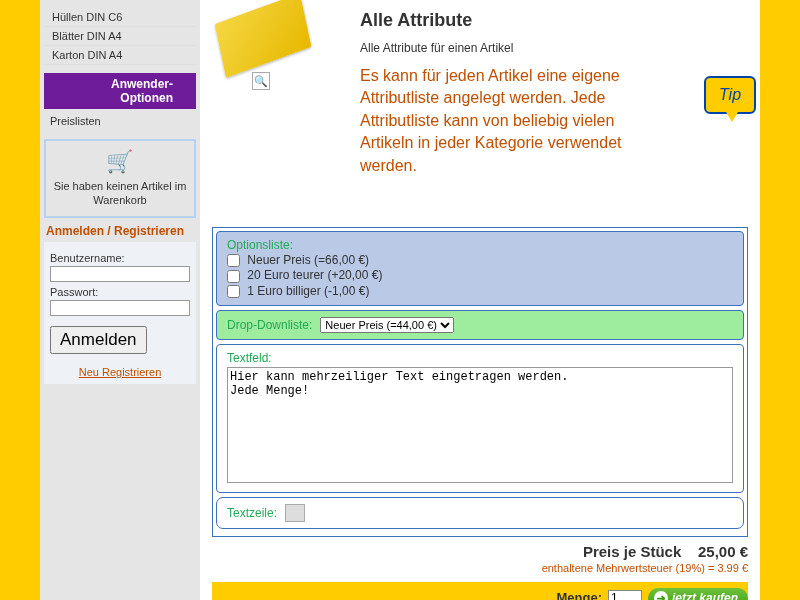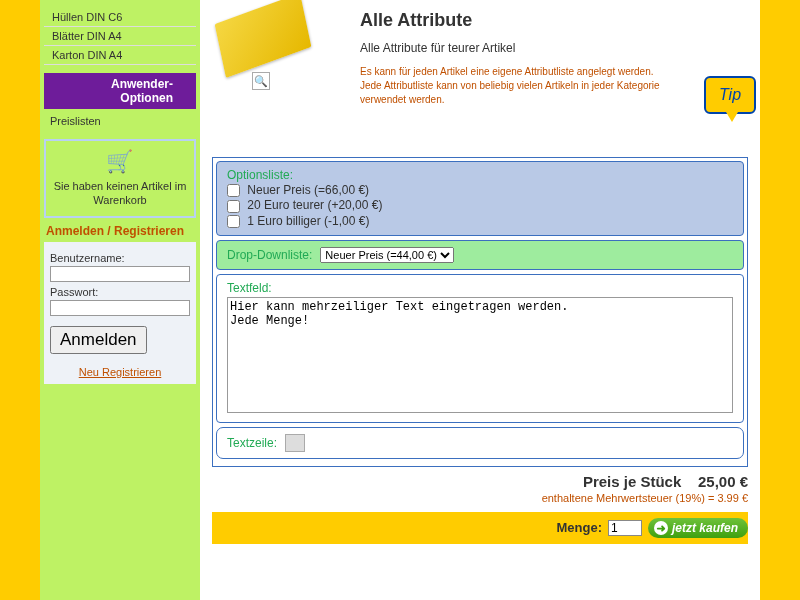--- a/index.html
+++ b/index.html
@@ -2,21 +2,21 @@
 <html><head>
 <meta charset="utf-8">
 <style>
   * { box-sizing: border-box; margin: 0; padding: 0; }
   body { font-family: Arial, Helvetica, sans-serif; font-size: 12px; background: #fff; color: #333; }
   .page { width: 800px; height: 600px; position: relative; background: #fff; }
   .yellow-left, .yellow-right { position: absolute; top: 0; height: 600px; background: #FFCC00; }
   .yellow-left { left: 0; width: 40px; }
   .yellow-right { right: 0; width: 40px; }
   .content { position: absolute; left: 40px; right: 40px; top: 0; height: 600px; display: flex; }
-  .sidebar { width: 160px; padding: 8px 4px; background: #bef264; }
+  .sidebar { width: 160px; padding: 8px 4px; background: #e5e5e5; }
   .main { flex: 1; padding: 10px 12px; position: relative; }
 
   .nav-link { display: block; padding: 3px 8px; font-size: 11px; color: #333; border-bottom: 1px solid #ddd; cursor: pointer; }
   .section-hd { background: #6e1c9a; color: #fff; font-weight: bold; padding: 4px 23px; font-size: 12px; margin-top: 8px; text-align: right; }
   .preis-link { padding: 6px 6px; font-size: 11px; color: #333; }
 
   .cart-box { border: 2px solid #b8d1f3; margin-top: 6px; padding: 8px 6px; text-align: center; }
   .cart-box .cicon { font-size: 22px; }
   .cart-box p { font-size: 11px; margin-top: 4px; line-height: 1.3; }
 
@@ -27,21 +27,21 @@
   .login-box button { margin-top: 10px; font-size: 17px; padding: 2px 8px; }
   .reg-link { display: block; margin-top: 12px; text-align: center; color: #c05000; text-decoration: underline; font-size: 11px; cursor: pointer; }
 
   .product-img { position: absolute; left: 18px; top: 8px; width: 110px; height: 70px; }
   .envelope { width: 90px; height: 55px; background: linear-gradient(135deg, #f5d742, #e6b800); transform: rotate(-12deg) skewY(-8deg); border-radius: 2px; box-shadow: 0 1px 3px rgba(0,0,0,.3); }
   .mag-btn { position: absolute; left: 52px; top: 72px; width: 18px; height: 18px; border: 1px solid #aaa; background: #fff; font-size: 11px; text-align: center; line-height: 16px; cursor: pointer; }
 
   .right-col { margin-left: 148px; }
   h1.title { font-size: 18px; font-weight: bold; margin-bottom: 10px; }
   .subtitle { font-size: 12px; margin-bottom: 10px; }
-  .desc { font-size: 10px; color: #c05000; line-height: 1.4; width: 300px; }
+  .desc { font-size: 16px; color: #c05000; line-height: 1.4; width: 300px; }
 
   .tip-badge { position: absolute; right: 4px; top: 76px; width: 52px; height: 38px; background: #FFCC00; border: 2px solid #0044aa; border-radius: 6px; text-align: center; }
   .tip-badge span { color: #0044aa; font-style: italic; font-weight: normal; font-size: 16px; line-height: 34px; }
   .tip-tail { position: absolute; right: 22px; top: 112px; width: 0; height: 0; border-left: 6px solid transparent; border-right: 6px solid transparent; border-top: 10px solid #FFCC00; }
 
   .attr-wrap { margin-top: 50px; border: 1px solid #3b6fbf; padding: 3px; }
   .panel { border: 1px solid #3b6fbf; border-radius: 4px; padding: 6px 10px; margin-bottom: 4px; font-size: 12px; }
   .panel.blue { background: #b9c9e6; }
   .panel.green { background: #9eec9e; display: flex; align-items: center; gap: 8px; }
   .panel.white { background: #fff; }
@@ -98,21 +98,21 @@
 
     <div class="main">
 
       <div class="product-img">
         <div class="envelope"></div>
       </div>
       <div class="mag-btn">🔍</div>
 
       <div class="right-col">
         <h1 class="title">Alle Attribute</h1>
-        <div class="subtitle">Alle Attribute für teurer Artikel</div>
+        <div class="subtitle">Alle Attribute für einen Artikel</div>
         <div class="desc">Es kann für jeden Artikel eine eigene Attributliste angelegt werden. Jede Attributliste kann von beliebig vielen Artikeln in jeder Kategorie verwendet werden.</div>
       </div>
 
       <div class="tip-badge">
         <span>Tip</span>
       </div>
       <div class="tip-tail"></div>
 
       <div class="attr-wrap">
 

